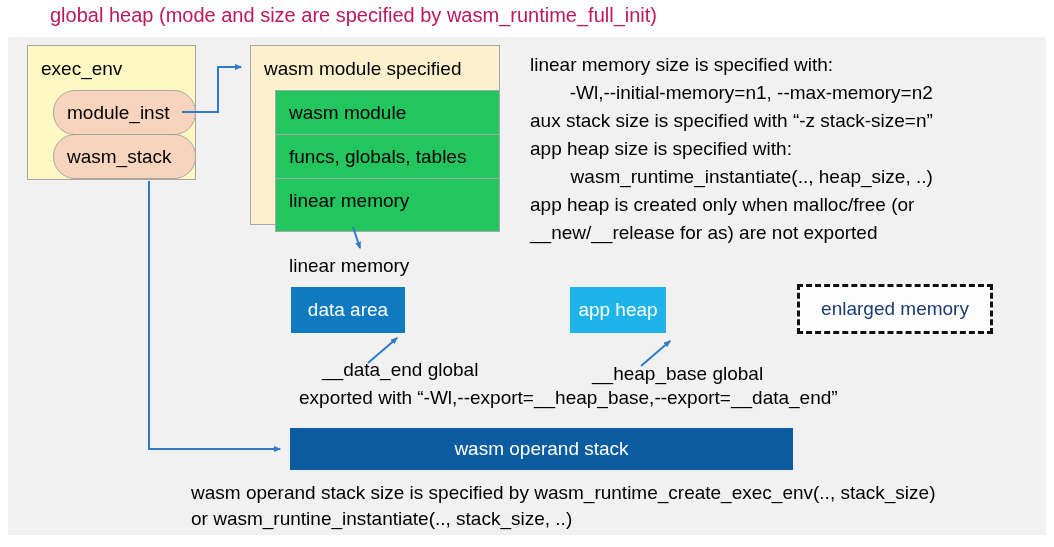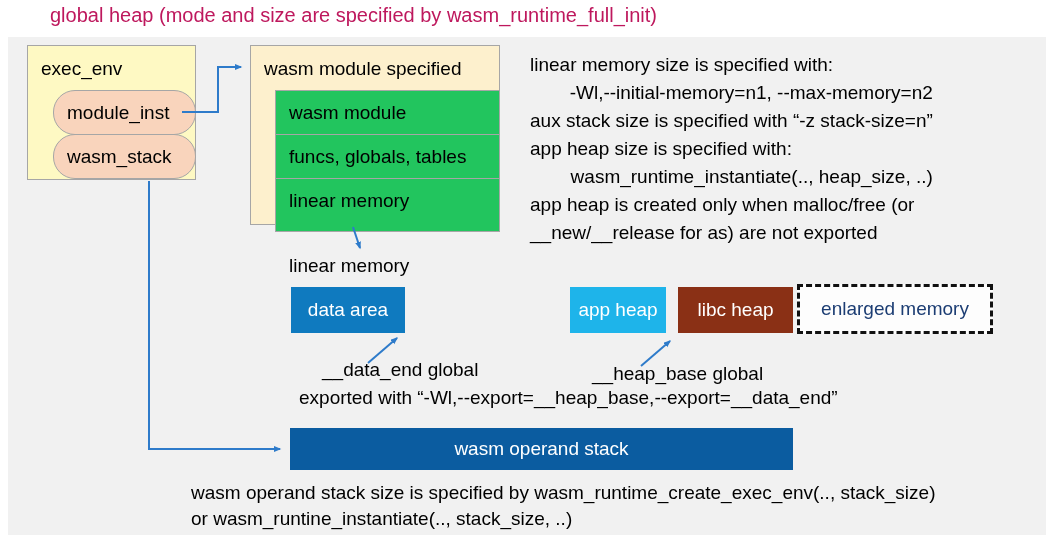--- a/index.html
+++ b/index.html
@@ -74,21 +74,20 @@
     <div>aux stack size is specified with “-z stack-size=n”</div>
     <div>app heap size is specified with:</div>
     <div class="indent">wasm_runtime_instantiate(.., heap_size, ..)</div>
     <div>app heap is created only when malloc/free (or</div>
     <div>__new/__release for as) are not exported</div>
   </div>
 
   <div class="lm-label">linear memory</div>
   <div class="seg seg-data">data area</div>
   <div class="seg seg-app">app heap</div>
-  <div class="seg seg-libc">libc heap</div>
   <div class="seg-enlarged">enlarged memory</div>
 
   <div class="ann ann-data-end">__data_end global</div>
   <div class="ann ann-heap-base">__heap_base global</div>
   <div class="ann ann-exported">exported with “-Wl,--export=__heap_base,--export=__data_end”</div>
 
   <div class="op-stack">wasm operand stack</div>
   <div class="bottom-notes">
     <div>wasm operand stack size is specified by wasm_runtime_create_exec_env(.., stack_size)</div>
     <div>or wasm_runtine_instantiate(.., stack_size, ..)</div>

